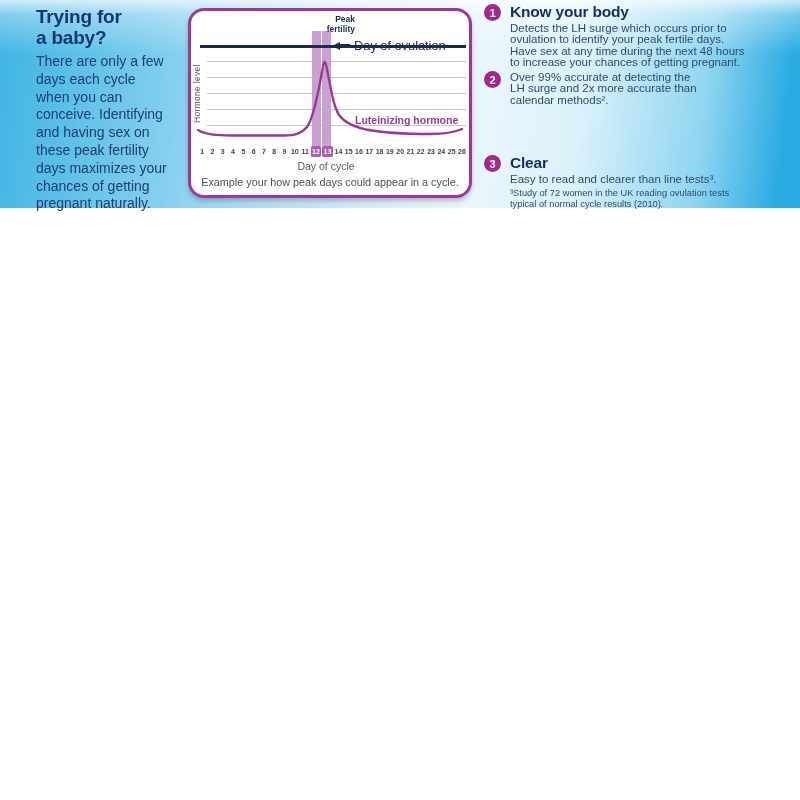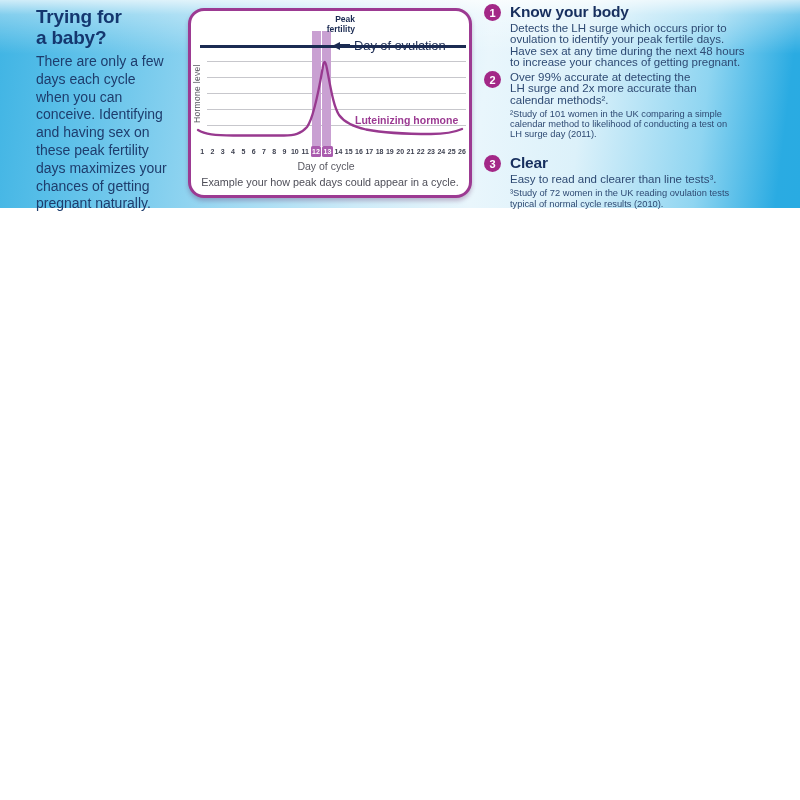--- a/index.html
+++ b/index.html
@@ -195,23 +195,20 @@
 Have sex at any time during the next 48 hours
 to increase your chances of getting pregnant.</div>
 
     </div>
 
     <div class="feature f2">
       <div class="fnum">2</div>
       <div class="fbody">Over 99% accurate at detecting the
 LH surge and 2x more accurate than
 calendar methods².</div>
-      <div class="ffoot">²Study of 101 women in the UK comparing a simple
-calendar method to likelihood of conducting a test on
-LH surge day (2011).</div>
     </div>
 
     <div class="feature f3">
       <div class="fnum">3</div>
       <div class="fhead">Clear</div>
       <div class="fbody">Easy to read and clearer than line tests³.</div>
       <div class="ffoot">³Study of 72 women in the UK reading ovulation tests
 typical of normal cycle results (2010).</div>
     </div>
 

